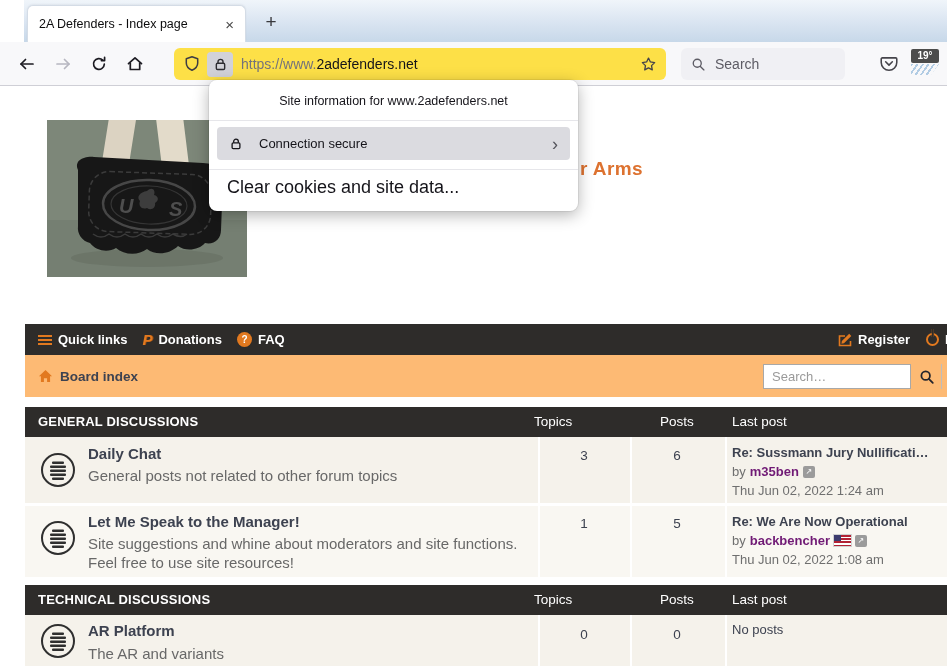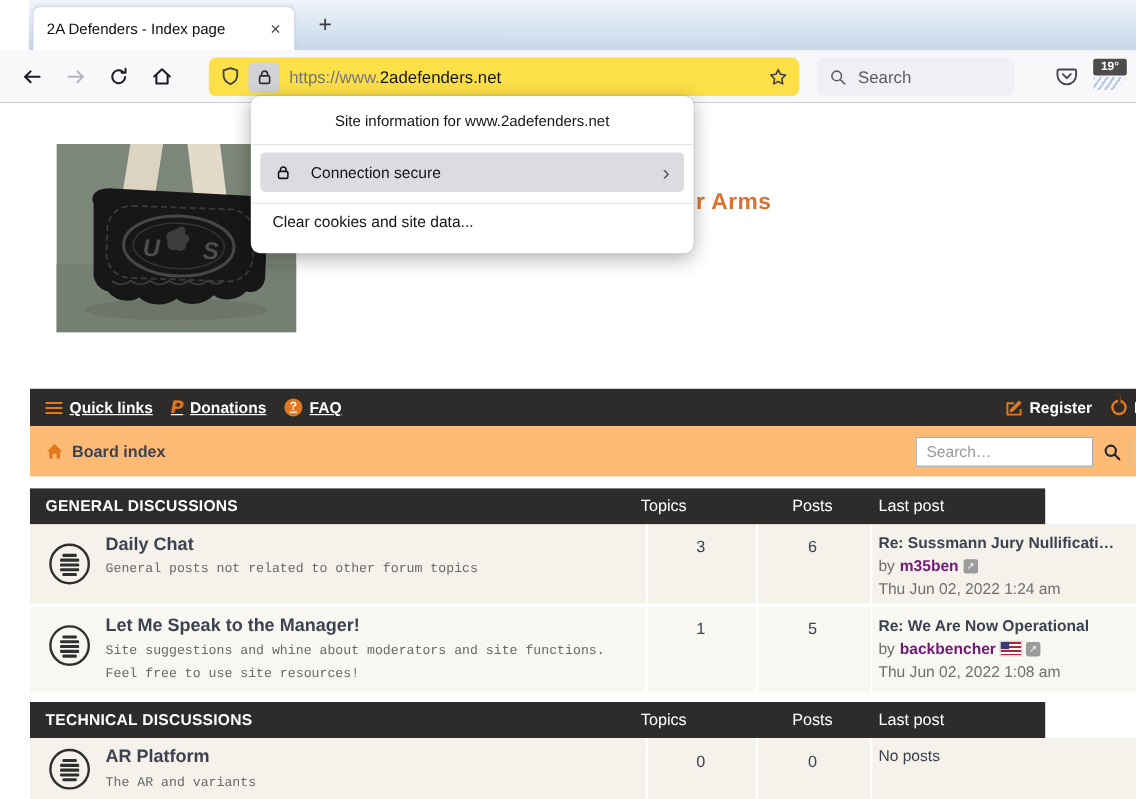--- a/index.html
+++ b/index.html
@@ -46,21 +46,21 @@
     clip-path:polygon(0 0,100% 0,70% 100%,0 100%); }
 
   
   .page { position:absolute; left:0; top:86px; width:947px; height:580px; background:#fff; overflow:hidden; }
   .logo { position:absolute; left:47px; top:34px; width:200px; height:157px; }
   .slogan { position:absolute; left:580px; top:72px; font-size:19px; font-weight:600;
     color:#dd7230; letter-spacing:.4px; white-space:nowrap; }
 
   .fnav { position:absolute; left:25px; top:238px; width:922px; height:31px; background:#2e2c2a;
     color:#fff; font-size:13px; font-weight:bold; }
-  .fnav-left { position:absolute; left:13px; top:0; height:31px; display:flex; align-items:center; gap:15px;text-decoration:underline; }
+  .fnav-left { position:absolute; left:13px; top:0; height:31px; display:flex; align-items:center; gap:15px; }
   .fnav-right { position:absolute; left:813px; top:0; height:31px; display:flex; align-items:center;
     gap:16px; white-space:nowrap; }
   .fnav-item { display:flex; align-items:center; gap:6px; }
   .hamburger { width:14px; height:10px;
     background:repeating-linear-gradient(180deg,#e2791f 0 2px,transparent 2px 4px); }
   .paypal { font-size:15px; font-weight:800; font-style:italic; color:#e2791f;
     text-shadow:1.2px 0 0 #9c5013; line-height:1; }
   .qcircle { width:15px; height:15px; border-radius:50%; background:#e2791f; color:#fff;
     font-size:10px; font-weight:bold; display:flex; align-items:center; justify-content:center; }
   .power { position:relative; width:13px; height:13px; border:2px solid #e2791f; border-radius:50%; }
@@ -70,34 +70,34 @@
   .crumbbar { position:absolute; left:25px; top:269px; width:922px; height:42px; background:#fdba74; }
   .boardindex { position:absolute; left:13px; top:0; height:42px; display:flex; align-items:center;
     gap:7px; color:#3d4250; font-weight:bold; font-size:13.5px; }
   .fsearch { position:absolute; left:738px; top:9px; width:148px; height:25px; border:1px solid #a8a8a8;
     background:#fff; font-size:13px; color:#333; padding:0 8px; font-family:"Liberation Sans",sans-serif; }
   .fsearch::placeholder { color:#9a9a9a; }
   .fsearch-btn { position:absolute; left:888px; top:9px; width:28px; height:25px; display:flex;
     align-items:center; justify-content:center; color:#23242c; }
   .fsearch-div { position:absolute; left:916px; top:9px; width:1px; height:25px; background:#bdbdbd; }
 
-  .cat-header { position:absolute; left:25px; width:846px; height:30px; background:#2e2c2a; color:#fff; }
+  .cat-header { position:absolute; left:25px; width:922px; height:30px; background:#2e2c2a; color:#fff; }
   .cat-name { position:absolute; left:13px; line-height:30px; font-weight:bold; font-size:13px; letter-spacing:.2px; }
   .colh { position:absolute; line-height:30px; font-size:13.5px; }
   .colh.topics { left:509px; width:100px; text-align:left; }
   .colh.posts  { left:602px; width:100px; text-align:center; }
   .colh.last   { left:707px; }
 
   .frow { position:absolute; left:25px; width:922px; background:#f5f2eb;padding-left:20px; }
   .frow.alt { background:#f9f7f2; }
   .colsep { position:absolute; top:0; bottom:0; width:2px; background:#fff; }
   .sep1 { left:513px; } .sep2 { left:605px; } .sep3 { left:700px; }
   .ficon { position:absolute; left:15px; }
   .ftitle { position:absolute; left:63px; font-size:15px; font-weight:bold; color:#3d4250; }
-  .fdesc { position:absolute; left:63px; font-size:11px; color:#686868; width:445px; line-height:19px;font-family:Liberation Mono, monospace; }
+  .fdesc { position:absolute; left:63px; font-size:15px; color:#686868; width:445px; line-height:19px; }
   .fnum { position:absolute; width:100px; text-align:center; font-size:13.5px; color:#3d4250; }
   .fnum.topics { left:509px; } .fnum.posts { left:602px; }
   .flast { position:absolute; left:707px; width:212px; font-size:13px; line-height:19px; color:#3d4250; }
   .flast-title { font-weight:bold; white-space:nowrap; overflow:hidden; }
   .flast-by { color:#6f6f6f; display:flex; align-items:center; gap:4px; }
   .author { color:#701a75; font-weight:bold; }
   .extlink { display:inline-flex; width:12px; height:12px; background:#9b9b9b; border-radius:2px;
     color:#fff; font-size:8px; align-items:center; justify-content:center; line-height:1; }
   .usflag { position:relative; display:inline-block; width:17px; height:11px;
     background:repeating-linear-gradient(180deg,#b22234 0 1.6px,#fff 1.6px 3.2px);
@@ -109,21 +109,21 @@
   
   .popup { position:absolute; left:209px; top:80px; width:369px; height:131px; background:#fff;
     border-radius:8px; box-shadow:0 4px 16px rgba(0,0,0,.3), 0 0 0 1px rgba(0,0,0,.06); z-index:40; }
   .popup-title { text-align:center; font-size:12.5px; color:#15141a; padding-top:14px; }
   .pdiv { position:absolute; left:0; right:0; height:1px; background:#e6e6ea; }
   .pdiv1 { top:40px; } .pdiv2 { top:89px; }
   .secure-row { position:absolute; top:47px; left:8px; right:8px; height:33px; background:#dbdbe0;
     border-radius:4px; display:flex; align-items:center; gap:16px; padding:0 12px;
     font-size:13px; color:#15141a; }
   .secure-chevron { margin-left:auto; font-size:18px; color:#55555c; line-height:1; }
-  .clear-row { position:absolute; top:97px; left:18px; font-size:13px; color:#15141a; }
+  .clear-row { position:absolute; top:97px; left:18px; font-size:18px; color:#15141a; }
 </style>
 </head>
 <body>
 
 <div id="screen">
 
   <div class="titlebar">
     <div class="tab">
       <span class="tab-title">2A Defenders - Index page</span>
       <span class="tab-close">×</span>

